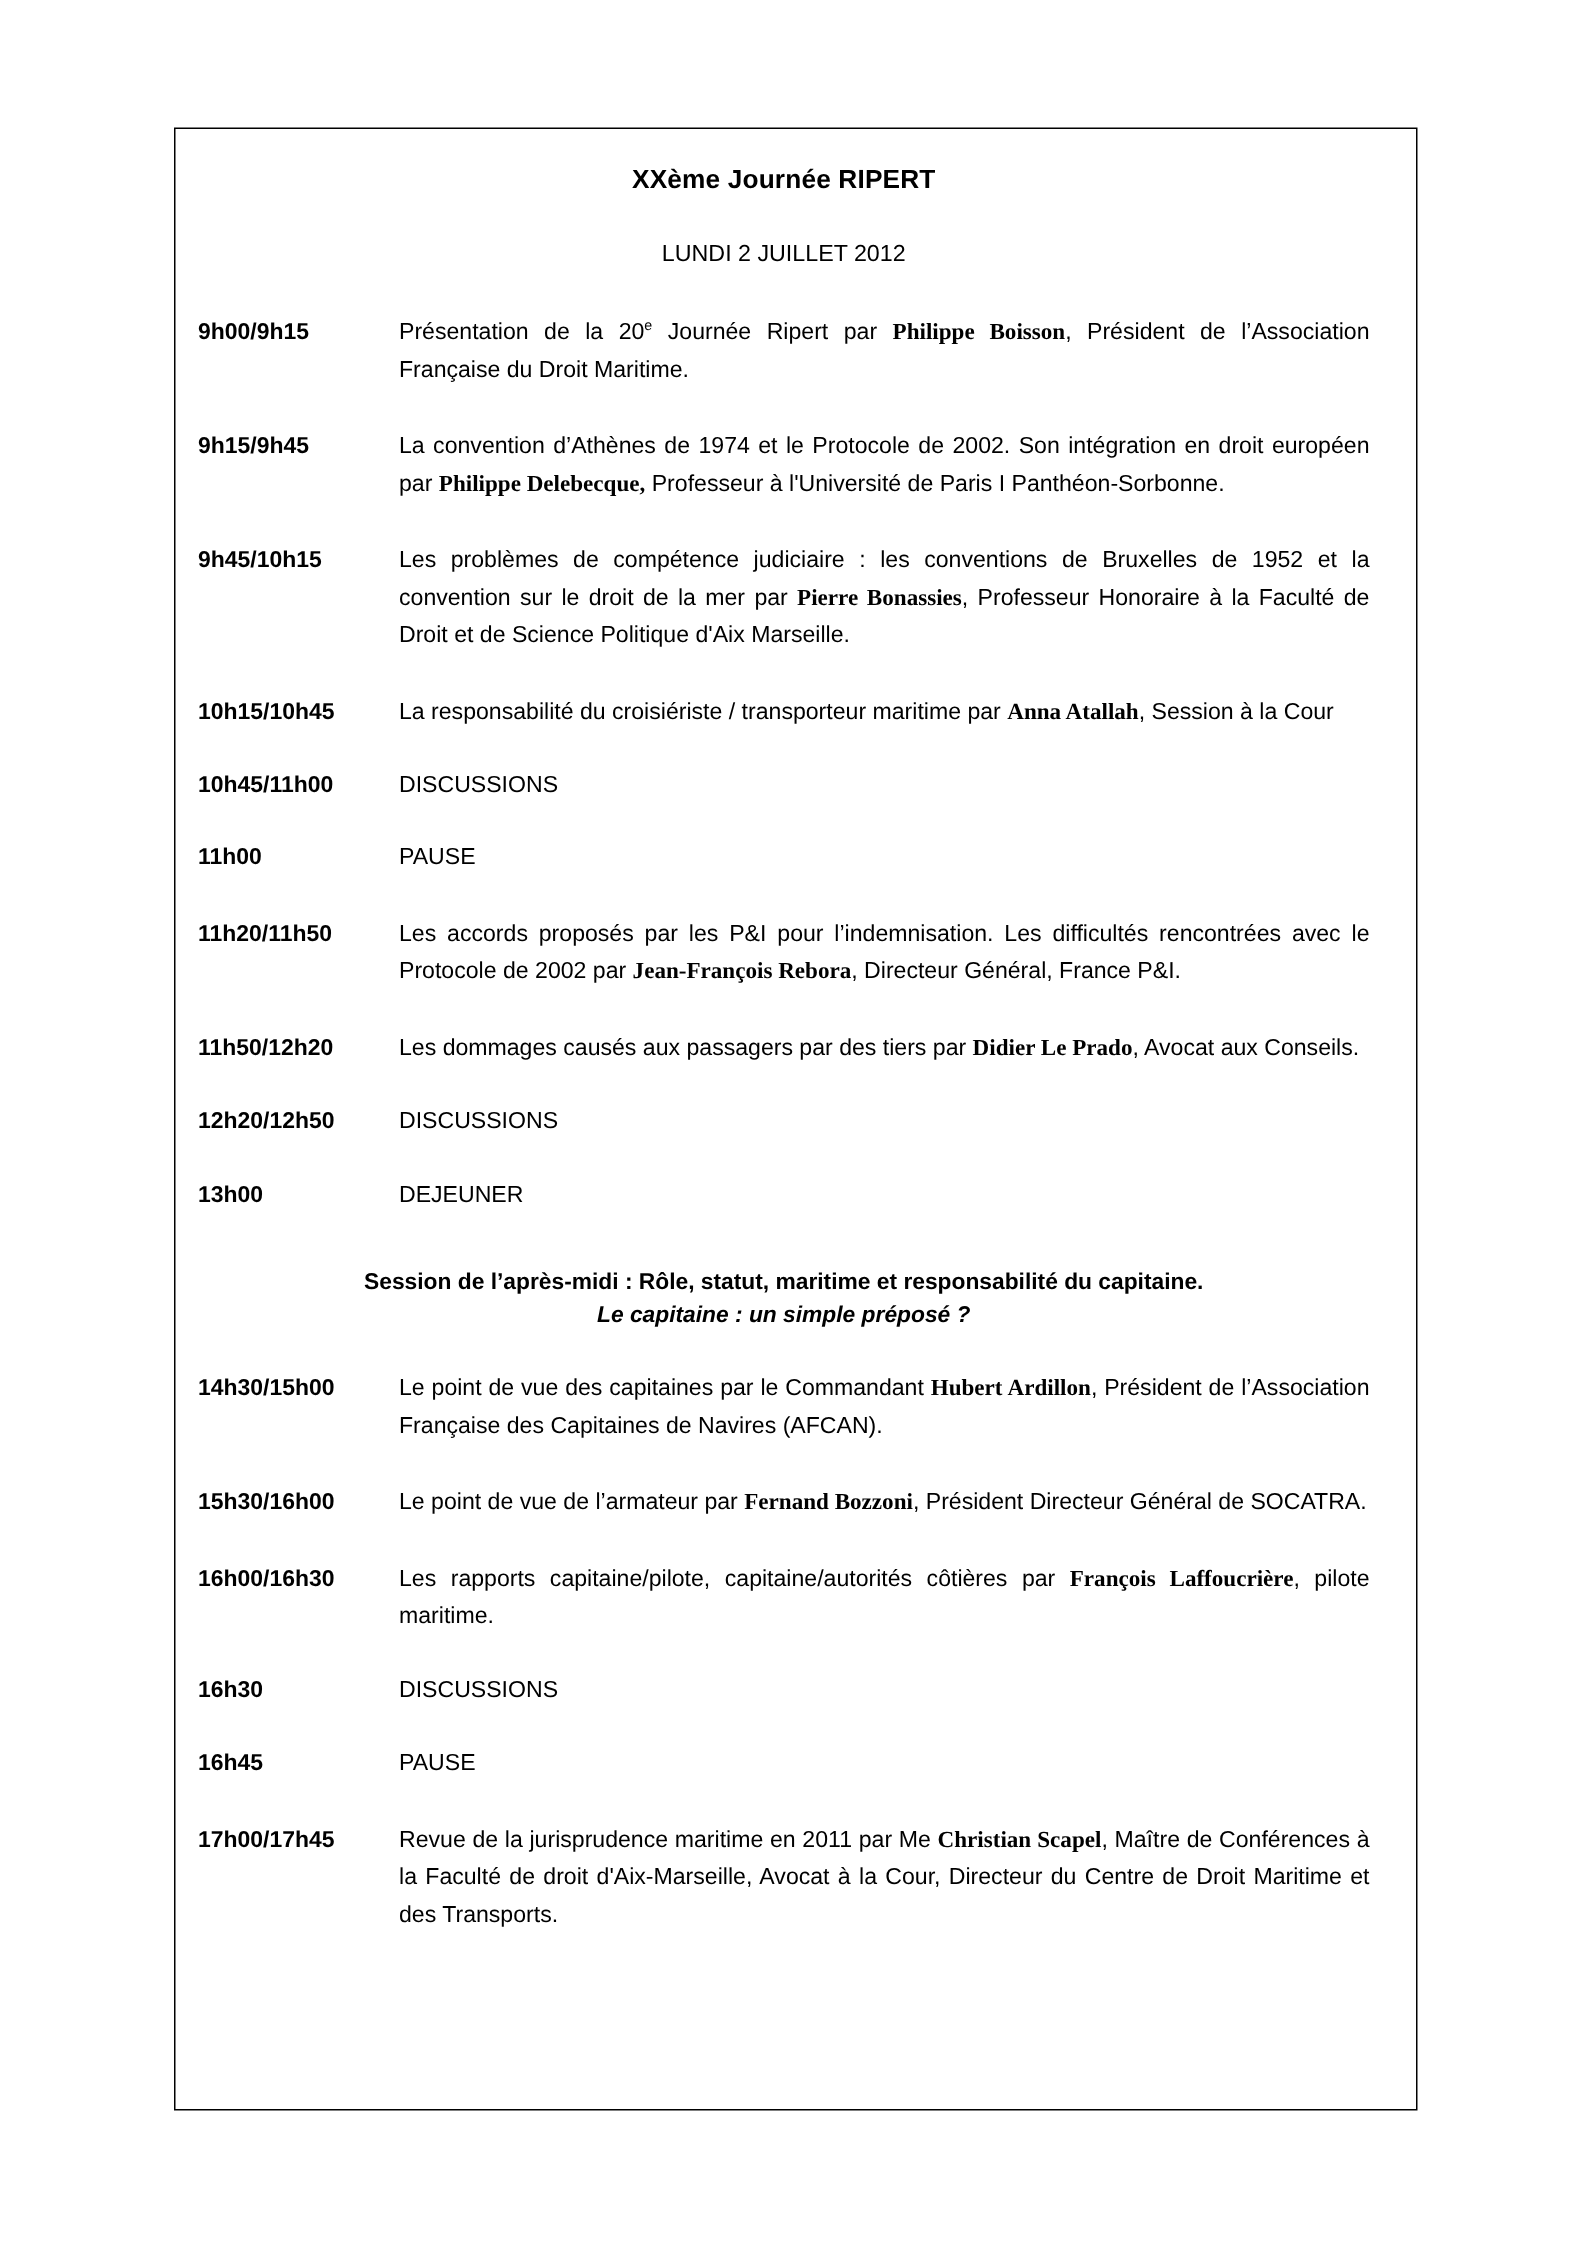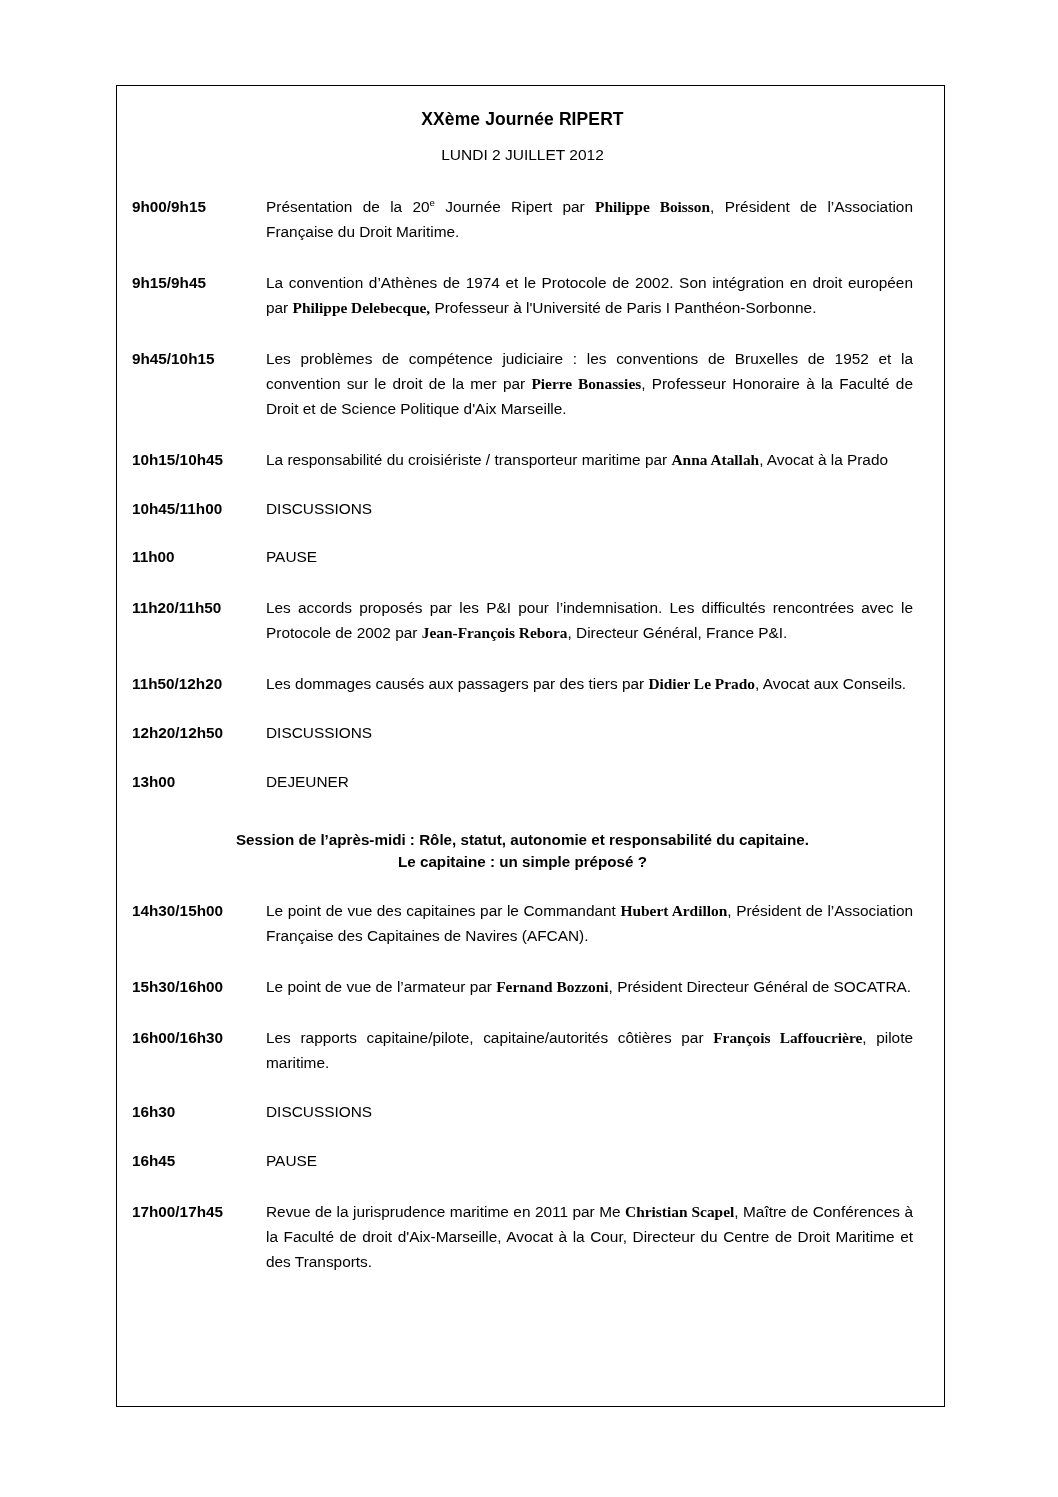--- a/index.html
+++ b/index.html
@@ -46,33 +46,34 @@
     font-weight: bold;
     font-size: 17.5px;
     letter-spacing: 0.1px;
     margin: 6px 0 0 0;
     line-height: 1.3;
   }
   .doc-date {
     text-align: center;
     font-weight: normal;
     font-size: 15.5px;
-    margin: 14px 0 0 0;
+    margin: 29px 0 0 0;
     line-height: 1.3;
   }
 
   .session-heading {
     text-align: center;
     font-weight: bold;
     font-size: 15.2px;
     line-height: 1.45;
     margin: 34px 0 0 0;
   }
   .session-heading .line2 {
     display: block;
+    font-style: italic;
   }
 
   
   .row {
     display: flex;
     align-items: flex-start;
     margin-top: 26px;
   }
   .row .time {
     flex: 0 0 134px;
@@ -129,21 +130,21 @@
         <div class="desc"><span>La convention d’Athènes de 1974 et le Protocole de 2002. Son intégration en droit européen par </span><b>Philippe Delebecque,</b><span> Professeur à l'Université de Paris I Panthéon-Sorbonne.</span></div>
       </div>
 
       <div class="row">
         <div class="time">9h45/10h15</div>
         <div class="desc"><span>Les problèmes de compétence judiciaire : les conventions de Bruxelles de 1952 et la convention sur le droit de la mer par </span><b>Pierre Bonassies</b><span>, Professeur Honoraire à la Faculté de Droit et de Science Politique d'Aix Marseille.</span></div>
       </div>
 
       <div class="row">
         <div class="time">10h15/10h45</div>
-        <div class="desc"><span>La responsabilité du croisiériste / transporteur maritime par </span><b>Anna Atallah</b><span>, Avocat à la Prado</span></div>
+        <div class="desc"><span>La responsabilité du croisiériste / transporteur maritime par </span><b>Anna Atallah</b><span>, Session à la Cour</span></div>
       </div>
 
       <div class="row tight">
         <div class="time">10h45/11h00</div>
         <div class="desc plain">DISCUSSIONS</div>
       </div>
 
       <div class="row tight">
         <div class="time">11h00</div>
         <div class="desc plain">PAUSE</div>
@@ -162,21 +163,21 @@
       <div class="row tight">
         <div class="time">12h20/12h50</div>
         <div class="desc plain">DISCUSSIONS</div>
       </div>
 
       <div class="row tight">
         <div class="time">13h00</div>
         <div class="desc plain">DEJEUNER</div>
       </div>
 
-      <div class="session-heading"><span>Session de l’après-midi : Rôle, statut, autonomie et responsabilité du capitaine.</span><span class="line2">Le capitaine : un simple préposé ?</span></div>
+      <div class="session-heading"><span>Session de l’après-midi : Rôle, statut, maritime et responsabilité du capitaine.</span><span class="line2">Le capitaine : un simple préposé ?</span></div>
 
       <div class="row">
         <div class="time">14h30/15h00</div>
         <div class="desc"><span>Le point de vue des capitaines par le Commandant </span><b>Hubert Ardillon</b><span>, Président de l’Association Française des Capitaines de Navires (AFCAN).</span></div>
       </div>
 
       <div class="row">
         <div class="time">15h30/16h00</div>
         <div class="desc"><span>Le point de vue de l’armateur par </span><b>Fernand Bozzoni</b><span>, Président Directeur Général de SOCATRA.</span></div>
       </div>

